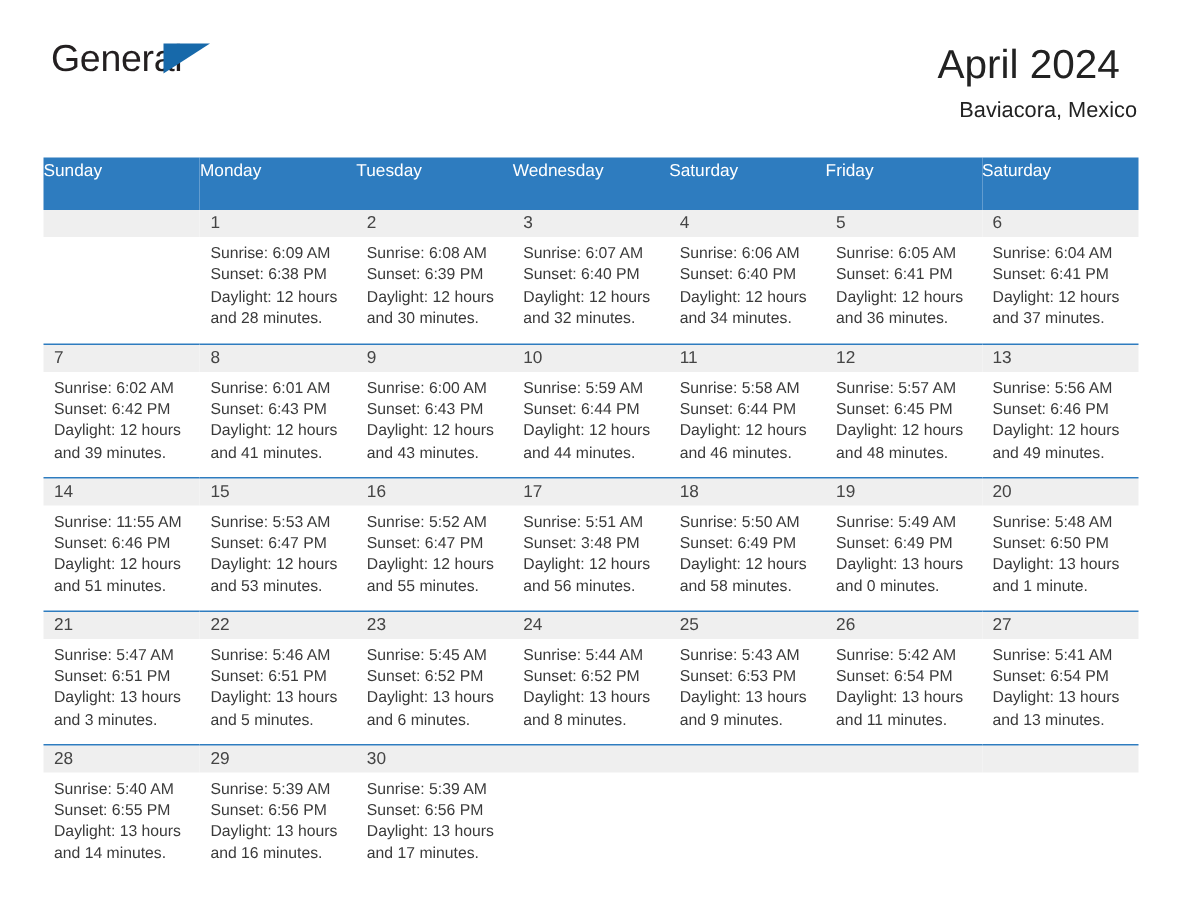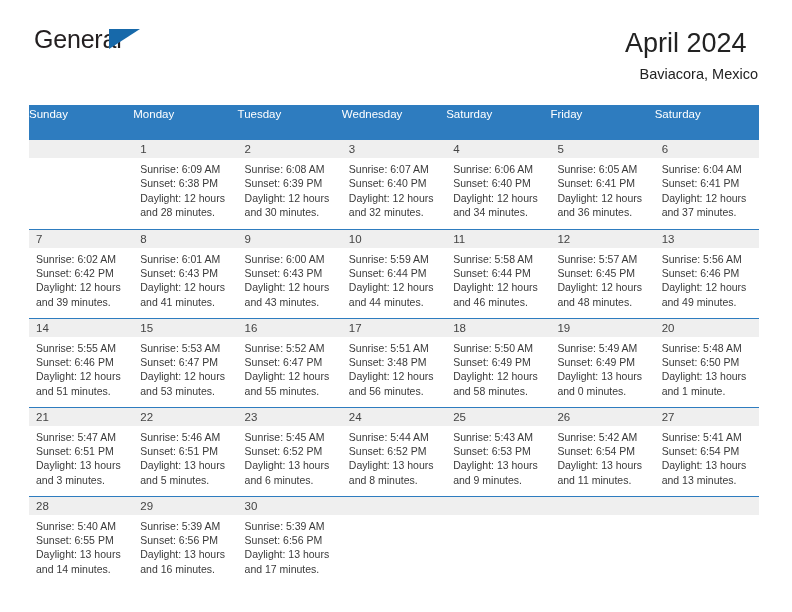--- a/index.html
+++ b/index.html
@@ -307,21 +307,21 @@
               <div>Sunset: 6:46 PM</div>
               <div>Daylight: 12 hours</div>
               <div>and 49 minutes.</div>
             </div>
           </td>
         </tr>
         <tr class="week-row">
           <td>
             <div class="daynum">14</div>
             <div class="daybody">
-              <div>Sunrise: 5:55 AM</div>
+              <div>Sunrise: 11:55 AM</div>
               <div>Sunset: 6:46 PM</div>
               <div>Daylight: 12 hours</div>
               <div>and 51 minutes.</div>
             </div>
           </td>
           <td>
             <div class="daynum">15</div>
             <div class="daybody">
               <div>Sunrise: 5:53 AM</div>
               <div>Sunset: 6:47 PM</div>

